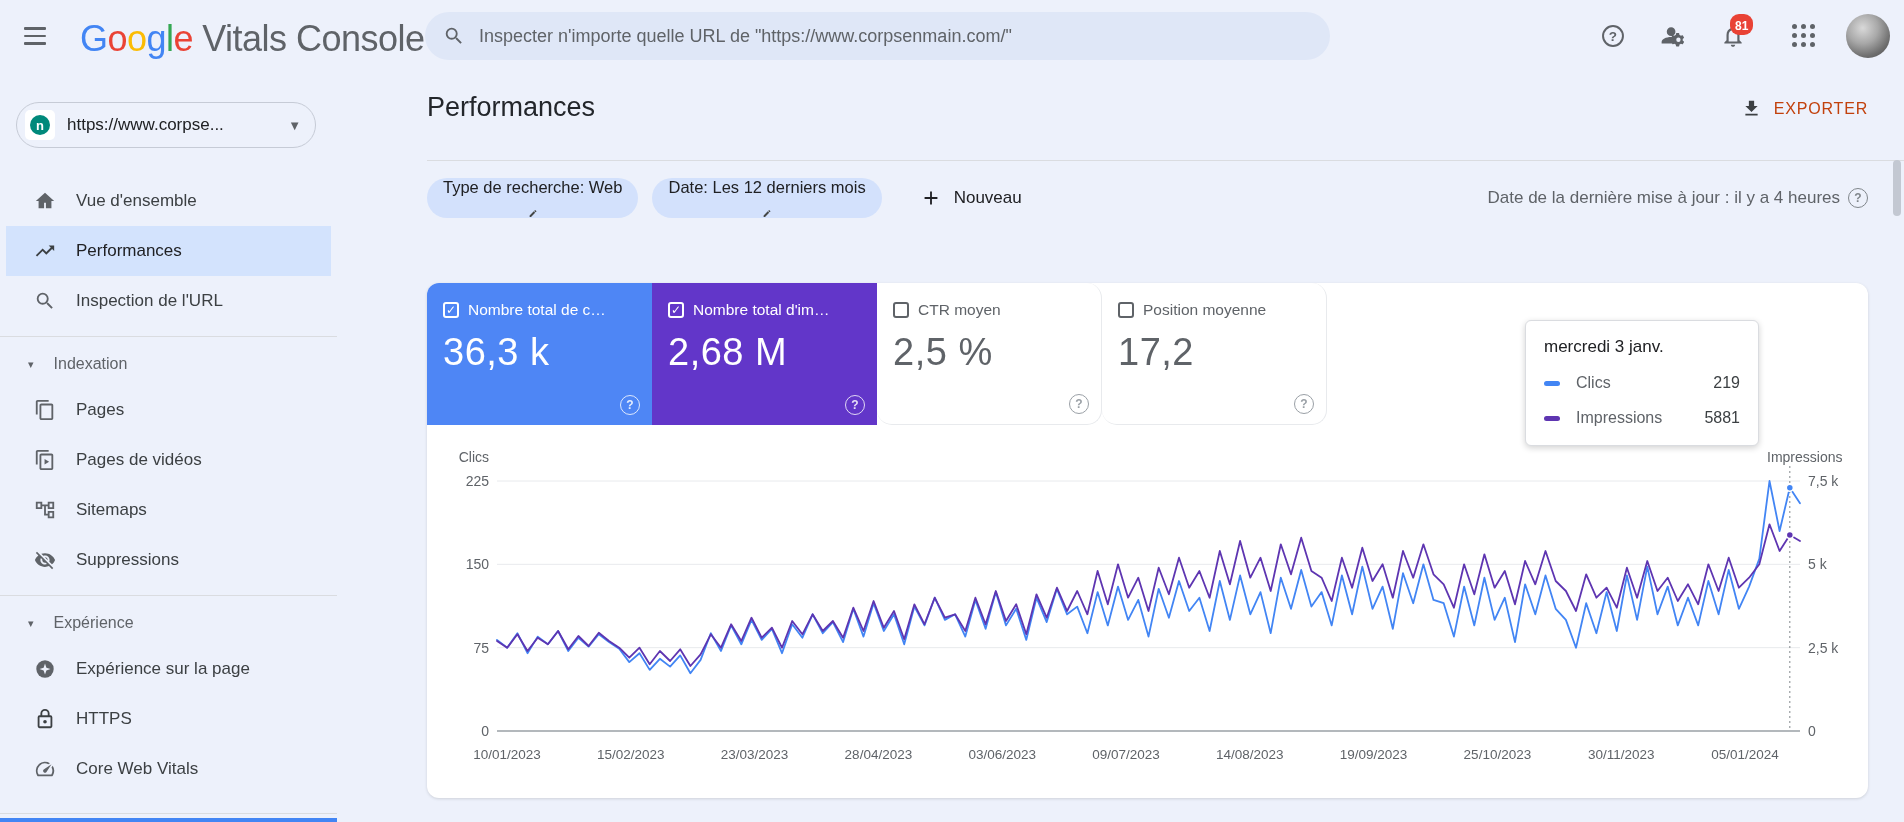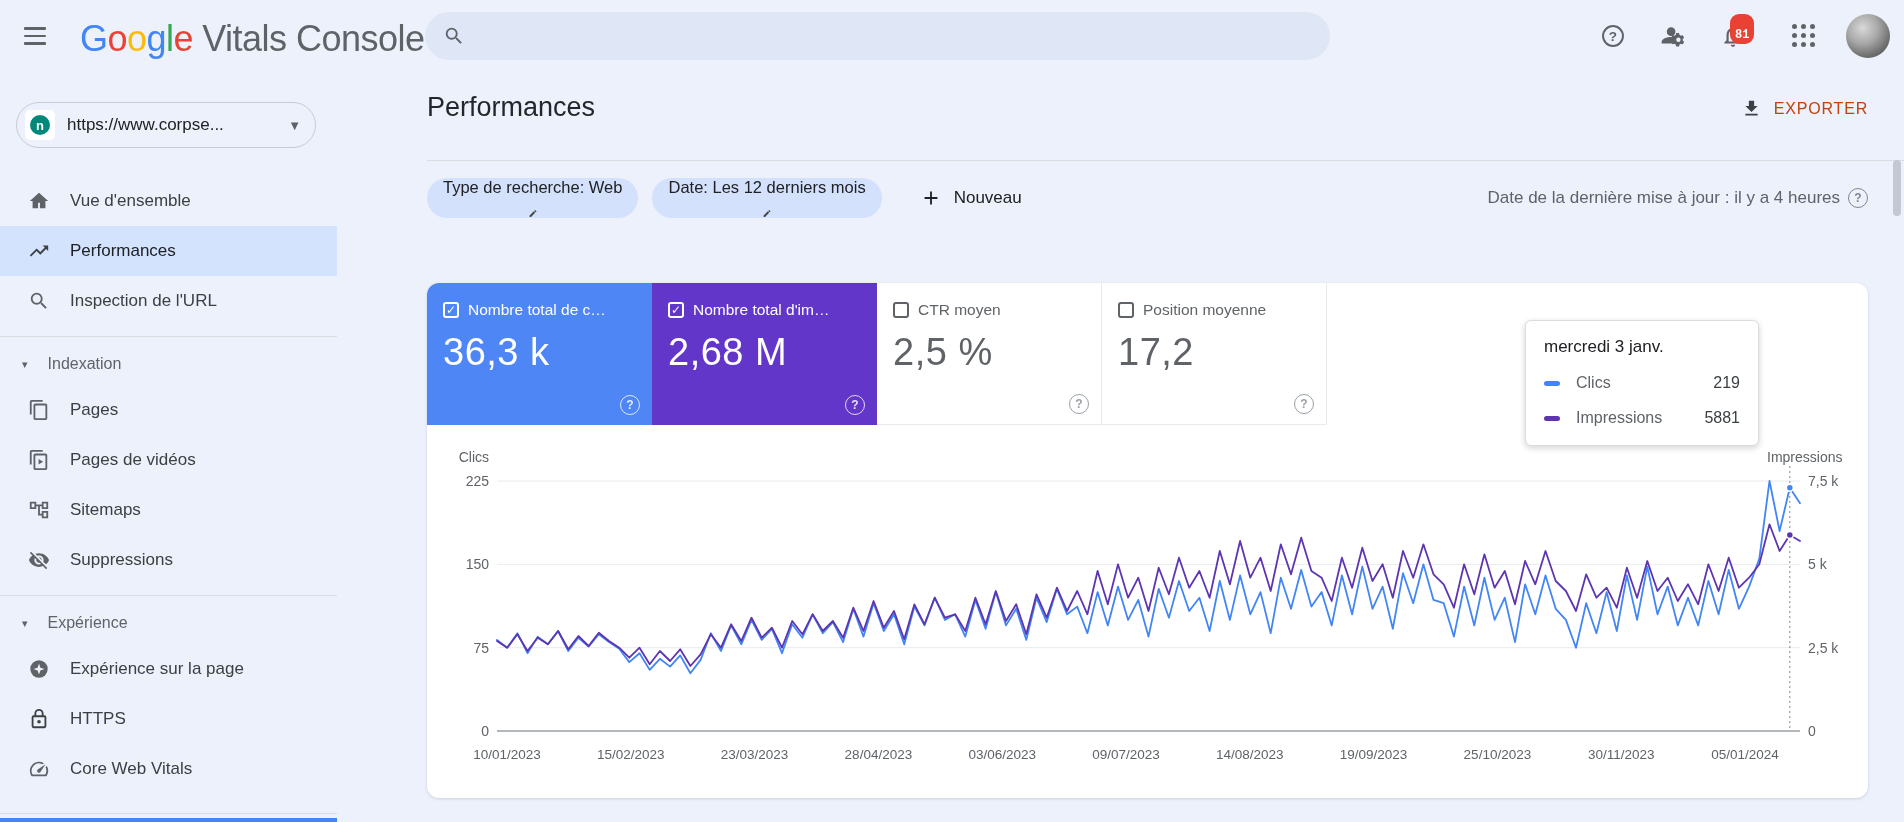--- a/index.html
+++ b/index.html
@@ -15,34 +15,34 @@
   .hamburger span { display:block; width:22px; height:2.4px; background:#5f6368; border-radius:1px; }
   .logo { position:absolute; left:80px; top:18px; font-size:36px; letter-spacing:-0.5px; display:flex; align-items:flex-start; }
   .logo .gword span { font-weight:500; }
   .logo .product { color:#5f6368; margin-left:9px; font-weight:400; }
   .searchbar { position:absolute; left:425px; top:12px; width:905px; height:48px; background:#dfe7f7; border-radius:24px; display:flex; align-items:center; padding:0 18px; }
   .searchbar input { flex:1; border:none; outline:none; background:transparent; font-size:18px; color:#202124; font-family:inherit; margin-left:14px; }
   .searchbar input::placeholder { color:#5f6368; opacity:1; }
   .topbar-icons { position:absolute; right:14px; top:0; height:72px; display:flex; align-items:center; }
   .tb-icon { width:26px; height:26px; margin-left:34px; position:relative; cursor:pointer; }
   .tb-icon svg { display:block; }
-  .badge { position:absolute; top:-9px; left:10px; background:#e94235; color:#fff; font-size:12px; font-weight:bold; line-height:1; padding:15px 5px 3px; border-radius:9px; min-width:22px; text-align:center;font-family:Liberation Mono, monospace; }
+  .badge { position:absolute; top:-9px; left:10px; background:#e94235; color:#fff; font-size:12px; font-weight:bold; line-height:1; padding:6px 5px 3px; border-radius:9px; min-width:22px; text-align:center; }
   .apps-grid { display:grid; grid-template-columns:repeat(3,6px); grid-template-rows:repeat(3,6px); gap:3px; margin-left:46px; cursor:pointer; }
   .apps-grid i { width:5px; height:5px; border-radius:50%; background:#5f6368; }
   .avatar { width:44px; height:44px; border-radius:50%; margin-left:30px; cursor:pointer;
     background:radial-gradient(circle at 38% 32%, #d9d9d9 0%, #a8a8a8 38%, #6e6e6e 70%, #4a4a4a 100%); }
   
   .sidebar { position:absolute; left:0; top:72px; width:337px; height:750px; }
   .prop-selector { position:absolute; left:16px; top:30px; width:300px; height:46px; border:1px solid #c6cbd6; border-radius:24px; display:flex; align-items:center; padding:0 14px 0 8px; cursor:pointer; background:transparent; }
   .prop-favicon { width:30px; height:30px; background:#fff; border-radius:5px; display:flex; align-items:center; justify-content:center; }
   .prop-favicon i { width:20px; height:20px; border-radius:50%; background:#00897b; color:#fff; font-size:13px; font-weight:bold; display:flex; align-items:center; justify-content:center; font-style:normal; }
   .prop-label { margin-left:12px; font-size:17px; color:#202124; flex:1; white-space:nowrap; overflow:hidden; }
   .prop-caret { color:#5f6368; font-size:13px; }
   .nav { position:absolute; left:0; top:102px; width:337px; }
-  .nav-section { padding:2px 0; }
+  .nav-section { padding:2px 6px; }
   .nav-section.bordered { border-top:1px solid #dadce0; margin-top:8px; padding-top:6px; }
   .nav-header { height:42px; display:flex; align-items:center; padding-left:22px; color:#5f6368; font-size:16px; cursor:pointer; }
   .nav-header .tri { font-size:11px; margin-right:20px; color:#5f6368; }
   .nav-item { height:50px; display:flex; align-items:center; padding-left:28px; font-size:17px; color:#3c4043; cursor:pointer; }
   .nav-item.selected { background:#d3e3fd; color:#202124; }
   .nav-item .nicon { width:22px; height:22px; margin-right:20px; flex:none; }
   .nav-item .nicon svg { display:block; }
   .sidebar-divider { position:absolute; bottom:8px; left:0; width:337px; height:1px; background:#dadce0; }
   .sidebar-bottom-bar { position:absolute; bottom:0; left:0; width:337px; height:4px; background:#4285f4; }
   
@@ -54,21 +54,21 @@
   .chip { height:40px; background:#d3e1fc; border-radius:20px; display:flex; align-items:center; padding:0 16px; margin-right:14px; font-size:16.5px; color:#202124; cursor:pointer; gap:12px;flex-direction:column; }
   .chip svg { display:block; }
   .new-btn { display:flex; align-items:center; gap:12px; margin-left:24px; font-size:17px; color:#202124; cursor:pointer; }
   .last-update { margin-left:auto; display:flex; align-items:center; gap:8px; color:#5f6368; font-size:17px; }
   .qmark { width:20px; height:20px; border:1.6px solid #80868b; border-radius:50%; color:#80868b; font-size:12px; font-weight:bold; display:flex; align-items:center; justify-content:center; }
   
   .panel { position:absolute; left:90px; top:211px; width:1441px; height:515px; background:#fff; border-radius:12px; box-shadow:0 1px 3px rgba(60,64,67,.18); }
   .cards-row { position:absolute; left:0; top:0; height:142px; display:flex; }
   .metric-card { width:225px; height:142px; position:relative; padding:18px 16px 0; cursor:pointer; }
   .metric-card.first { border-top-left-radius:12px; }
-  .metric-card.white { border-right:1px solid #e8eaed; border-bottom:1px solid #e8eaed; }
+  .metric-card.white { border-right:1px solid #e8eaed; border-bottom:1px solid #e8eaed;border-radius:15px; }
   .mc-label-row { display:flex; align-items:center; gap:9px; font-size:15.5px; white-space:nowrap; overflow:hidden; }
   .cbx { width:16px; height:16px; border-radius:3px; flex:none; display:flex; align-items:center; justify-content:center; font-size:12px; line-height:1; }
   .mc-value { font-size:38px; margin-top:12px; letter-spacing:0.5px; }
   .mc-help { position:absolute; right:12px; bottom:10px; width:20px; height:20px; border-radius:50%; font-size:12px; font-weight:bold; display:flex; align-items:center; justify-content:center; }
   
   .chart-tooltip { position:absolute; left:1098px; top:37px; width:234px; background:#fff; border:1px solid #dadce0; border-radius:6px; box-shadow:0 2px 6px rgba(0,0,0,.18); padding:16px 18px 18px; z-index:5; }
   .ct-title { font-size:17px; font-weight:normal; color:#202124; }
   .ct-row { display:flex; align-items:center; margin-top:17px; font-size:16px; color:#5f6368; }
   .ct-dash { width:16px; height:5px; border-radius:2.5px; margin-right:16px; flex:none; }
   .ct-val { margin-left:auto; color:#3c4043; font-weight:500; }
@@ -90,20 +90,21 @@
         <span></span>
       </div>
     <div class="logo">
       <span class="gword" id="logo-letters"><span style="color: rgb(66, 133, 244);">G</span><span style="color: rgb(234, 67, 53);">o</span><span style="color: rgb(251, 188, 5);">o</span><span style="color: rgb(66, 133, 244);">g</span><span style="color: rgb(52, 168, 83);">l</span><span style="color: rgb(234, 67, 53);">e</span></span>
       <span class="product">Vitals Console</span>
     </div>
     <div class="searchbar">
       <svg width="22" height="22" viewBox="0 0 24 24" fill="#5f6368">
           <path d="M15.5 14h-.79l-.28-.27A6.47 6.47 0 0 0 16 9.5 6.5 6.5 0 1 0 9.5 16c1.61 0 3.09-.59 4.23-1.57l.27.28v.79l5 4.99L20.49 19l-4.99-5zm-6 0A4.5 4.5 0 1 1 14 9.5 4.49 4.49 0 0 1 9.5 14z"></path>
         </svg>
+      <input type="text" placeholder="Inspecter n'importe quelle URL de &quot;https://www.corpsenmain.com/&quot;" style="">
     </div>
     <div class="topbar-icons">
       <div class="tb-icon">
         <svg width="26" height="26" viewBox="0 0 24 24">
             <circle cx="12" cy="12" r="9.2" fill="none" stroke="#5f6368" stroke-width="1.8"></circle>
             <text x="12" y="16.2" text-anchor="middle" font-size="12.5" font-weight="bold" fill="#5f6368" font-family="Liberation Sans, sans-serif">?</text>
           </svg>
       </div>
       <div class="tb-icon">
         <svg width="26" height="26" viewBox="0 0 24 24" fill="#5f6368">

